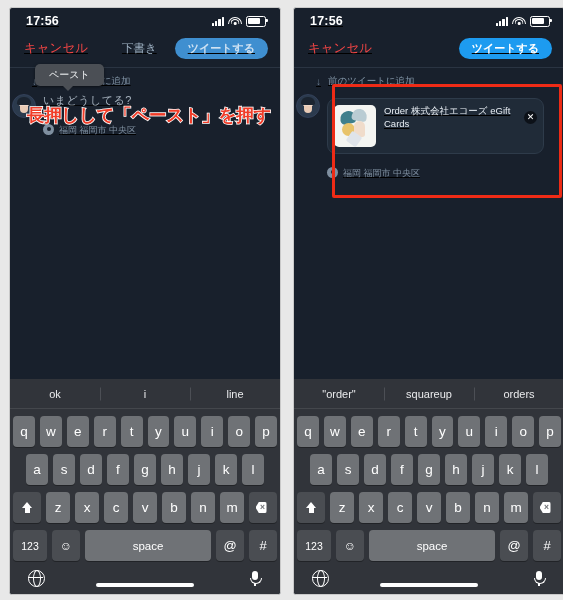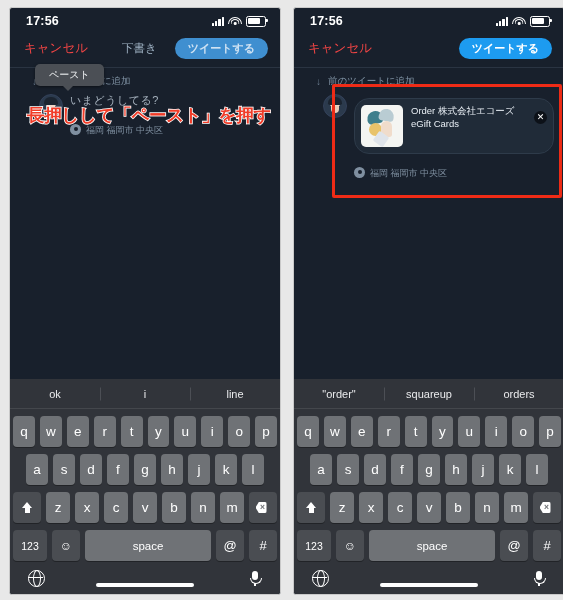--- a/index.html
+++ b/index.html
@@ -2,21 +2,21 @@
 <html><head>
 <meta charset="utf-8">
 <style>
   html,body{margin:0;padding:0;}
   body{
     width:563px;height:600px;
     background:#e8e8e8;
     font-family:"Liberation Sans","DejaVu Sans",sans-serif;
     overflow:hidden;
   }
-  .stage{position:relative;width:563px;height:496px;display:flex;gap:0;}
+  .stage{position:relative;width:563px;height:496px;display:flex;gap:0;text-decoration:underline;}
   .phone{
     position:relative;
     width:270px;height:586px;
     margin:7px 0 0 9px;
     background:#18202c;
     border:1px solid #c9c9c9;
     border-radius:3px;
     overflow:hidden;
     flex:0 0 auto;
   }
@@ -52,38 +52,38 @@
     padding:5px 13px;border-radius:14px;line-height:1;
   }
   .tweet-btn.active{background:#1d9bf0;color:#fff;}
   .divider{height:1px;background:#2a3442;}
 
   
   .reply-row{display:flex;align-items:center;gap:7px;padding:7px 0 4px 22px;}
   .reply-arrow{color:#6d7f91;font-size:10px;line-height:1;}
   .reply-text{color:#8194a6;font-size:9.5px;}
 
-  .tweet-row{display:flex;gap:7px;padding:1px 10px 0 29px;justify-content:space-between;}
+  .tweet-row{display:flex;gap:7px;padding:1px 10px 0 2px;justify-content:space-between;}
   .avatar{
     width:22px;height:22px;border-radius:50%;flex:0 0 auto;margin-top:1px;
     background:radial-gradient(circle at 50% 38%, #f0d8c8 0 28%, #2b3a4d 29% 100%);
     border:1px solid #33415a;position:relative;overflow:hidden;
   }
   .avatar::before{content:"";position:absolute;left:4px;top:2px;width:14px;height:8px;background:#1b2430;border-radius:7px 7px 2px 2px;}
   .avatar::after{content:"";position:absolute;left:7px;top:11px;width:8px;height:7px;background:#e9cbb6;border-radius:0 0 5px 5px;}
   .tweet-col{flex:1;min-width:0;}
 
   .url-text{color:#3d9ae0;font-size:12px;line-height:1.22;word-break:break-all;}
   .caret{display:inline-block;width:1px;height:12px;background:#7ab4e8;vertical-align:-2px;}
 
   .obscured{color:#c4d1dd;font-size:11px;opacity:.82;letter-spacing:.5px;}
 
   
   .link-card{
-    margin:5px 0 0 0;background:#202b38;border:1px solid #2e3b4a;border-radius:15px;
+    margin:5px 10px 0 0;background:#202b38;border:1px solid #2e3b4a;border-radius:9px;
     display:flex;align-items:flex-start;gap:8px;padding:6px;position:relative;overflow:hidden;
   }
   .link-thumb{
     width:42px;height:42px;border-radius:5px;flex:0 0 auto;background:#f4f5f2;
     position:relative;overflow:hidden;
   }
   .lt-a{position:absolute;left:6px;top:6px;width:16px;height:13px;background:#3f7f8c;border-radius:9px 9px 5px 5px;transform:rotate(-12deg);}
   .lt-b{position:absolute;left:18px;top:4px;width:15px;height:12px;background:#b9ccd3;border-radius:9px 9px 4px 4px;transform:rotate(10deg);}
   .lt-c{position:absolute;left:8px;top:18px;width:13px;height:13px;background:#e8c36a;border-radius:7px;}
   .lt-d{position:absolute;left:20px;top:16px;width:11px;height:16px;background:#f0dccb;border-radius:6px 6px 3px 3px;}

